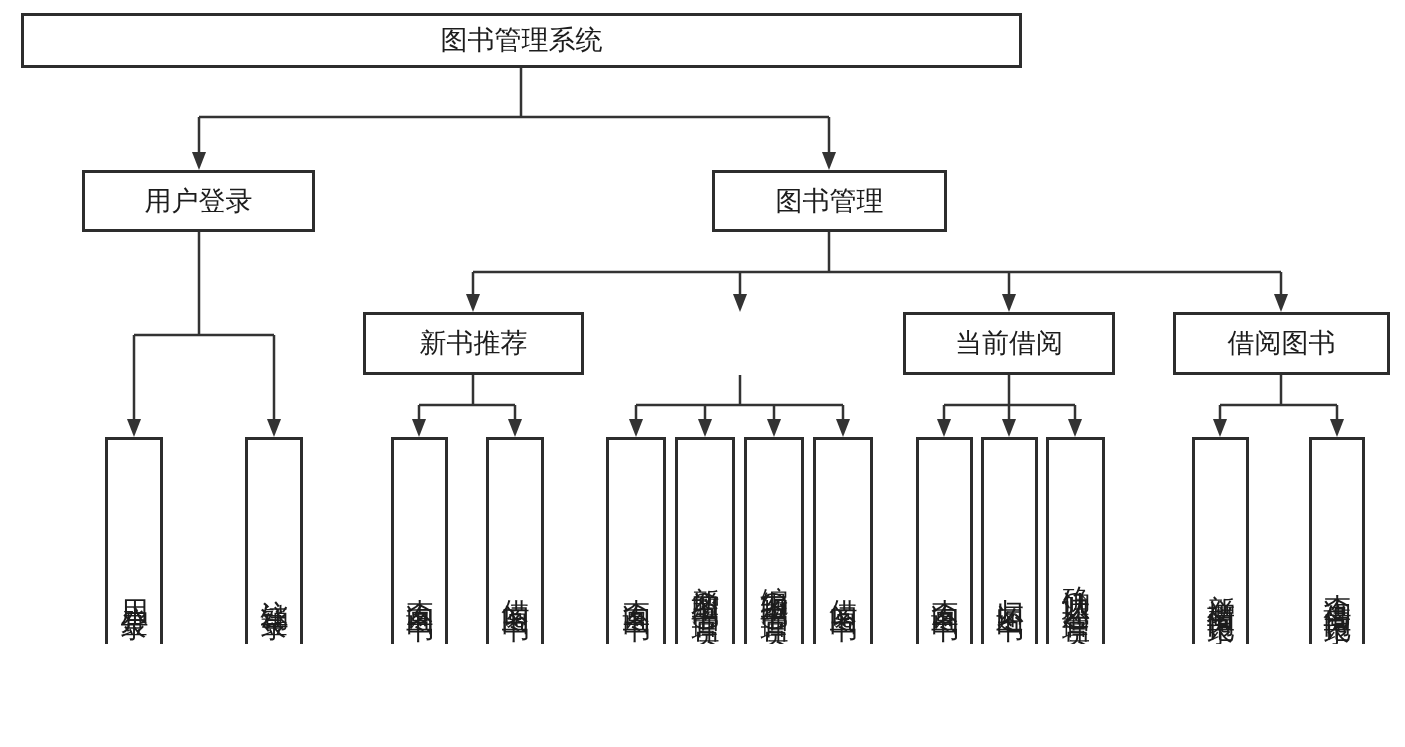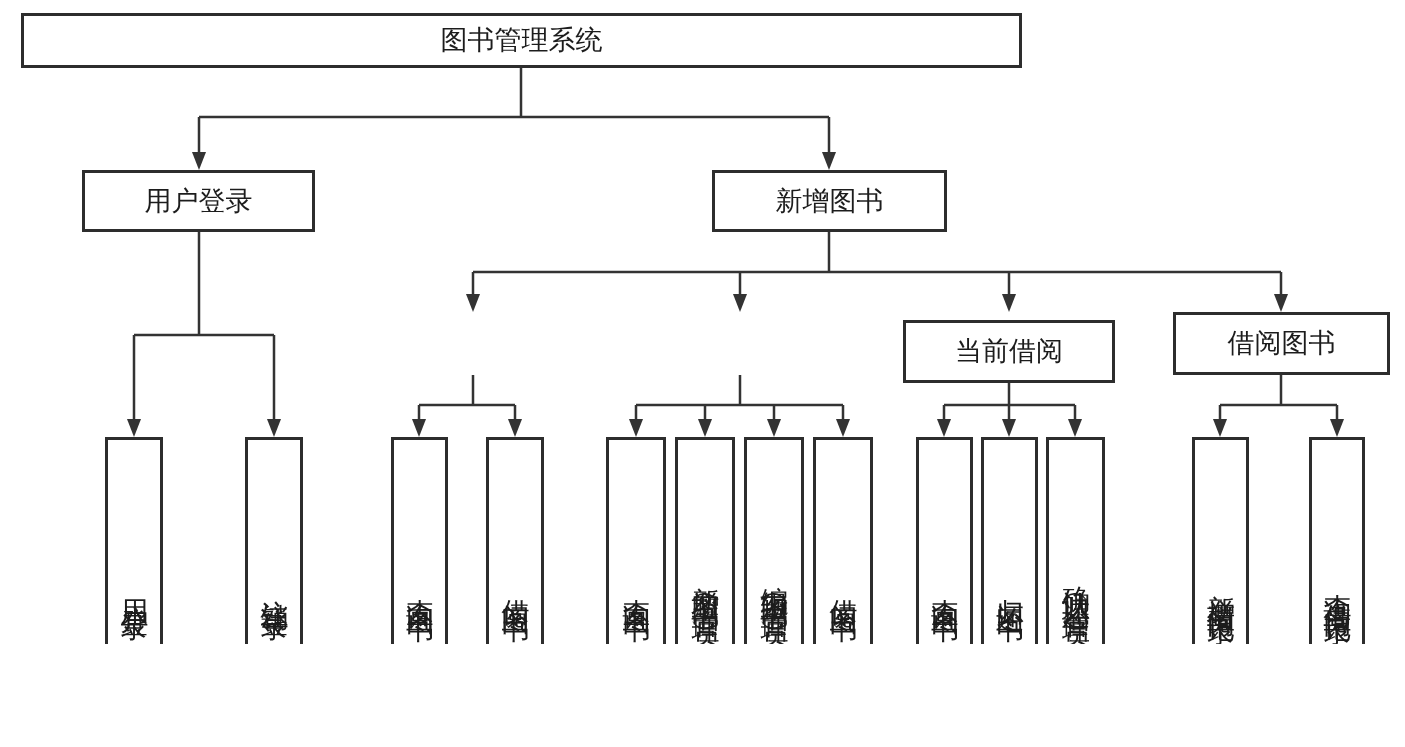--- a/index.html
+++ b/index.html
@@ -96,24 +96,27 @@
   </svg>
 
   <div class="box" style="left:21px; top:13px; width:1001px; height:55px;">
     <span class="h-label">图书管理系统</span>
   </div>
 
   <div class="box" style="left:82px; top:170px; width:233px; height:62px;">
     <span class="h-label">用户登录</span>
   </div>
   <div class="box" style="left:712px; top:170px; width:235px; height:62px;">
-    <span class="h-label">新增图书</span>
+    <span class="h-label">图书管理</span>
   </div>
 
-  <div class="box" style="left:903px; top:320px; width:212px; height:63px;">
+  <div class="box" style="left:363px; top:312px; width:221px; height:63px;">
+    <span class="h-label">新书推荐</span>
+  </div>
+  <div class="box" style="left:903px; top:312px; width:212px; height:63px;">
     <span class="h-label">当前借阅</span>
   </div>
   <div class="box" style="left:1173px; top:312px; width:217px; height:63px;">
     <span class="h-label">借阅图书</span>
   </div>
 
   <div class="box" style="left:105px; top:437px; width:58px; height:299px;">
     <span class="v-label">用户登录</span>
   </div>
   <div class="box" style="left:245px; top:437px; width:58px; height:299px;">

